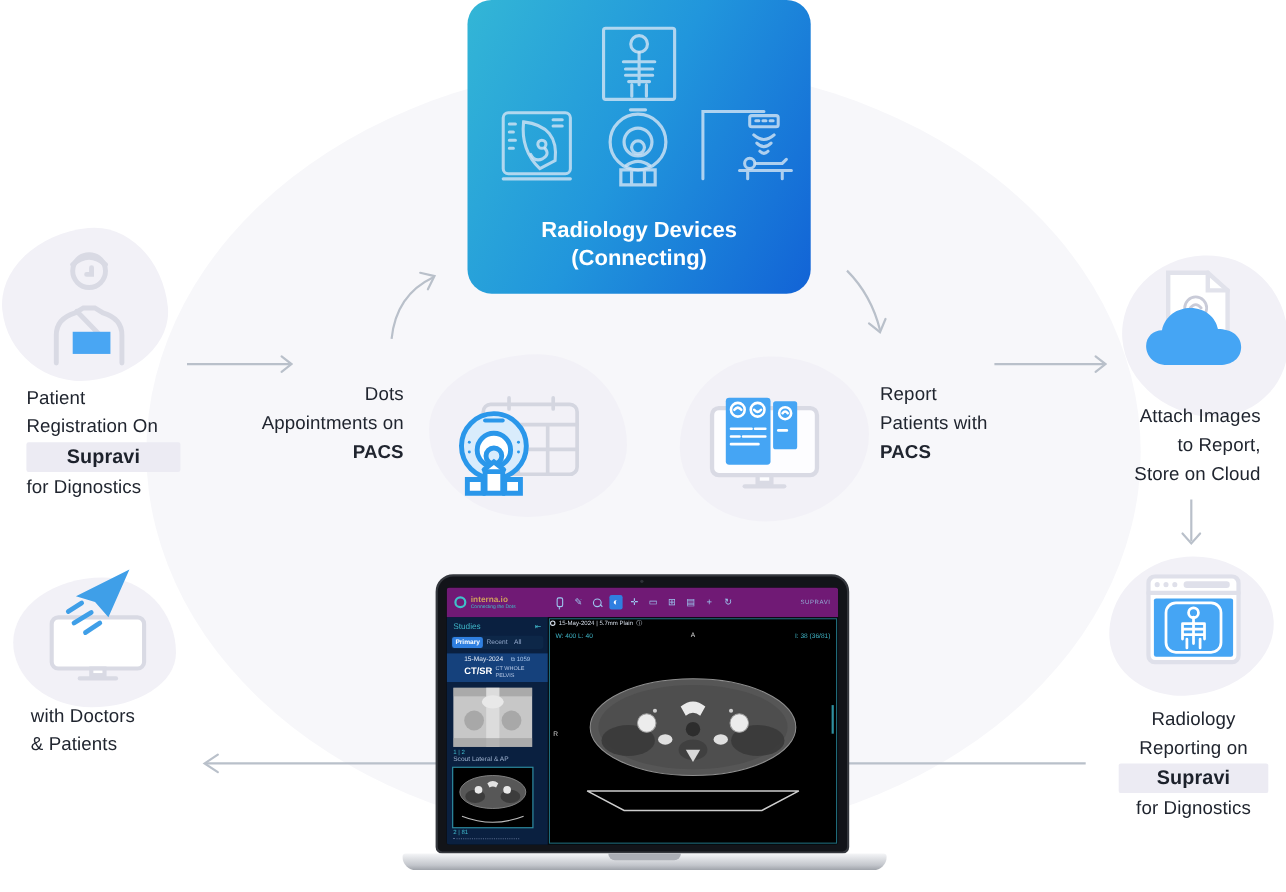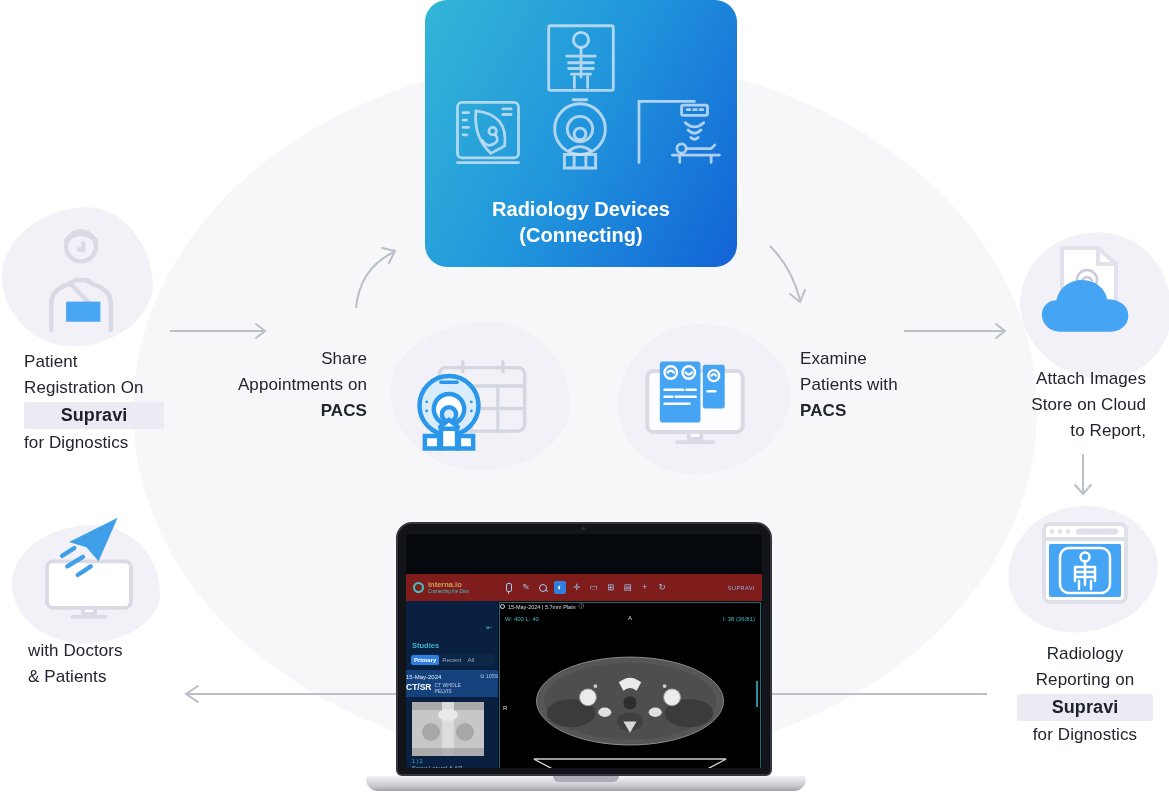--- a/index.html
+++ b/index.html
@@ -21,44 +21,44 @@
   
   .laptop{left:366px;top:518px;width:440px;height:286px;}
   .shell{left:30px;top:4px;width:376px;height:254px;background:#121419;border:2px solid #34373d;
          border-radius:16px 16px 6px 6px;box-sizing:border-box;}
   .camera{left:216px;top:9px;width:3px;height:3px;border-radius:50%;background:#2e3138;}
   .screen{left:40px;top:16px;width:356px;height:234px;background:#05080d;border-radius:3px;overflow:hidden;}
   .base{left:0;top:258px;width:440px;height:15px;background:linear-gradient(#f4f5f7,#c3c6cc 70%,#9fa3aa);
         border-radius:3px 3px 12px 12px;}
   .notch{left:187px;top:0;width:66px;height:6px;background:#abaeb5;border-radius:0 0 7px 7px;}
   
-  .topbar{position:relative;height:27px;background:#7f1d1d;display:flex;align-items:center;padding:0 7px;box-sizing:border-box;margin-top:40px;}
+  .topbar{position:relative;height:27px;background:#701a75;display:flex;align-items:center;padding:0 7px;box-sizing:border-box;}
   .logo-ring{width:11px;height:11px;border:2px solid #3fc1c9;border-radius:50%;box-sizing:border-box;flex:0 0 auto;}
   .brandcol{margin-left:4px;line-height:1;}
   .brand{font-size:7.5px;font-weight:bold;color:#cfa05c;}
   .tagline{font-size:4.5px;color:#3fc1c9;margin-top:1px;}
   .toolbar{display:flex;align-items:center;gap:5px;margin-left:34px;}
   .tool{width:12px;height:13px;display:flex;align-items:center;justify-content:center;
         color:#9cc6ef;font-size:8.5px;line-height:1;}
   .tool.active{background:#2f7fe0;border-radius:2px;color:#fff;}
   .caret{font-size:5px;color:#6f93c4;margin-left:-2px;}
   .mic-shape{width:4px;height:7px;border:1px solid #9cc6ef;border-radius:2px;position:relative;}
   .mic-shape:after{content:"";position:absolute;left:1px;top:8px;width:0;height:2px;border-left:1px solid #9cc6ef;}
   .mag-shape{width:6px;height:6px;border:1.2px solid #9cc6ef;border-radius:50%;position:relative;}
   .mag-shape:after{content:"";position:absolute;left:5px;top:5px;width:3px;height:1.2px;background:#9cc6ef;transform:rotate(45deg);}
   .account{margin-left:auto;font-size:5.5px;color:#93aed6;letter-spacing:.5px;}
   .appbody{display:flex;height:207px;}
   .sidebar{width:92px;background:#0a2040;box-sizing:border-box;overflow:hidden;flex:0 0 auto;}
   .sb-head{display:flex;justify-content:space-between;align-items:center;padding:4px 6px 2px;}
-  .sb-title{font-size:7.5px;font-weight:bold;color:#3fb6c8;margin-top:36px;}
+  .sb-title{font-size:7.5px;font-weight:normal;color:#3fb6c8;}
   .sb-collapse{font-size:7px;color:#3fb6c8;}
   .tabs{margin:2px 4px;background:#0d2748;border-radius:3px;display:flex;padding:1px;}
   .tab{font-size:6px;color:#93a9cc;padding:2px 3px;border-radius:2px;}
   .tab.active{background:#2f7fe0;color:#fff;font-weight:bold;}
-  .card{margin-top:4px;background:#15417c;padding:3px 0;}
+  .card{margin-top:4px;background:#15417c;padding:3px 16px;}
   .card-row1{display:flex;justify-content:space-between;align-items:center;}
   .c-date{font-size:6px;color:#e6edf8;}
   .c-acc{font-size:5.5px;color:#a9c6ea;}
   .card-row2{display:flex;gap:3px;margin-top:2px;align-items:flex-start;}
   .c-mod{font-size:8.5px;font-weight:bold;color:#fff;}
   .c-desc{font-size:5px;line-height:6px;color:#bccde8;width:38px;}
   .thumbs{padding:5px 6px;}
   .thumb{display:block;width:72px;height:54px;}
   .thumb.sel{outline:1px solid #2f8f9f;}
   .th-idx{font-size:5.5px;color:#3fb6c8;margin:2px 0 1px;}
@@ -137,21 +137,21 @@
     <div class="hl" style="width:140px;margin:1px 0;">Supravi</div>
     <div>for Dignostics</div>
   </div>
 
   <svg class="abs" style="left:166px;top:320px;width:108px;height:22px;">
     <path d="M4,11 H98" stroke="#b9c0ca" stroke-width="2" fill="none"></path>
     <path d="M90,4 L99,11 L90,18" stroke="#b9c0ca" stroke-width="2" fill="none" stroke-linecap="round"></path>
   </svg>
 
   <div class="abs lbl t-right" style="left:217px;top:346px;width:150px;">
-    <div>Share</div>
+    <div>Dots</div>
     <div>Appointments on</div>
     <div class="b">PACS</div>
   </div>
   <div class="abs blob" style="left:390px;top:322px;width:180px;height:148px;border-radius:55% 45% 50% 50% / 46% 56% 44% 54%;"></div>
   <svg class="abs" style="left:436px;top:356px;width:92px;height:80px;" viewBox="0 0 110 92" fill="none" stroke="#d4d6e0" stroke-width="4" stroke-linecap="round">
     <rect x="4" y="12" width="102" height="76" rx="8"></rect>
     <path d="M32,5 v12 M80,5 v12 M4,34 H106 M42,34 V88 M74,34 V88 M4,61 H106"></path>
   </svg>
   <svg class="abs" style="left:408px;top:368px;width:82px;height:84px;" viewBox="0 0 90 94" fill="none" stroke="#2a97ea" stroke-width="5" stroke-linecap="round">
     <circle cx="45" cy="42" r="33" fill="#d9ecfc"></circle>
@@ -192,21 +192,21 @@
       <path d="M30,16 q4,-5 8,0"></path>
       <circle cx="57" cy="16" r="8"></circle>
       <path d="M53,16 q4,5 8,0"></path>
       <path d="M26,38 h24 M54,38 h12 M26,47 h10 M40,47 h26 M26,56 h32"></path>
       <circle cx="89" cy="20" r="7"></circle>
       <path d="M86,20 q3,-4 6,0"></path>
       <path d="M81,40 h10"></path>
     </g>
   </svg>
   <div class="abs lbl" style="left:800px;top:346px;width:140px;">
-    <div>Examine</div>
+    <div>Report</div>
     <div>Patients with</div>
     <div class="b">PACS</div>
   </div>
 
   <svg class="abs" style="left:900px;top:320px;width:114px;height:22px;">
     <path d="M4,11 H104" stroke="#b9c0ca" stroke-width="2" fill="none"></path>
     <path d="M96,4 L105,11 L96,18" stroke="#b9c0ca" stroke-width="2" fill="none" stroke-linecap="round"></path>
   </svg>
 
   <div class="abs blob" style="left:1020px;top:232px;width:152px;height:146px;border-radius:52% 48% 45% 55% / 50% 55% 45% 50%;transform:rotate(8deg);"></div>
@@ -216,22 +216,22 @@
     <g stroke="#c9cbd8" stroke-width="2.5">
       <circle cx="29" cy="36" r="10"></circle>
       <path d="M24,36 q5,-6 10,0"></path>
     </g>
   </svg>
   <svg class="abs" style="left:1040px;top:272px;width:96px;height:64px;" viewBox="0 0 100 66">
     <path d="M22,62 C8,62 2,52 2,44 C2,35 9,29 17,29 C20,15 32,8 44,8 C58,8 68,17 70,28 C82,28 92,34 92,45 C92,56 83,62 72,62 Z" fill="#45a5f4"></path>
   </svg>
   <div class="abs lbl t-right" style="left:988px;top:366px;width:158px;">
     <div>Attach Images</div>
+    <div>to Report,</div>
     <div>Store on Cloud</div>
-    <div>to Report,</div>
   </div>
 
   <svg class="abs" style="left:1070px;top:450px;width:26px;height:52px;">
     <path d="M13,4 V42" stroke="#b9c0ca" stroke-width="2" fill="none"></path>
     <path d="M5,35 L13,44 L21,35" stroke="#b9c0ca" stroke-width="2" fill="none" stroke-linecap="round"></path>
   </svg>
 
   <div class="abs blob" style="left:1008px;top:506px;width:150px;height:126px;border-radius:50% 50% 55% 45% / 55% 50% 50% 45%;transform:rotate(-4deg);"></div>
   <svg class="abs" style="left:1042px;top:522px;width:86px;height:82px;" viewBox="0 0 86 82" fill="none" stroke="#dfe0ea" stroke-width="4" stroke-linecap="round">
     <rect x="2" y="2" width="82" height="78" rx="6" fill="#ffffff"></rect>

